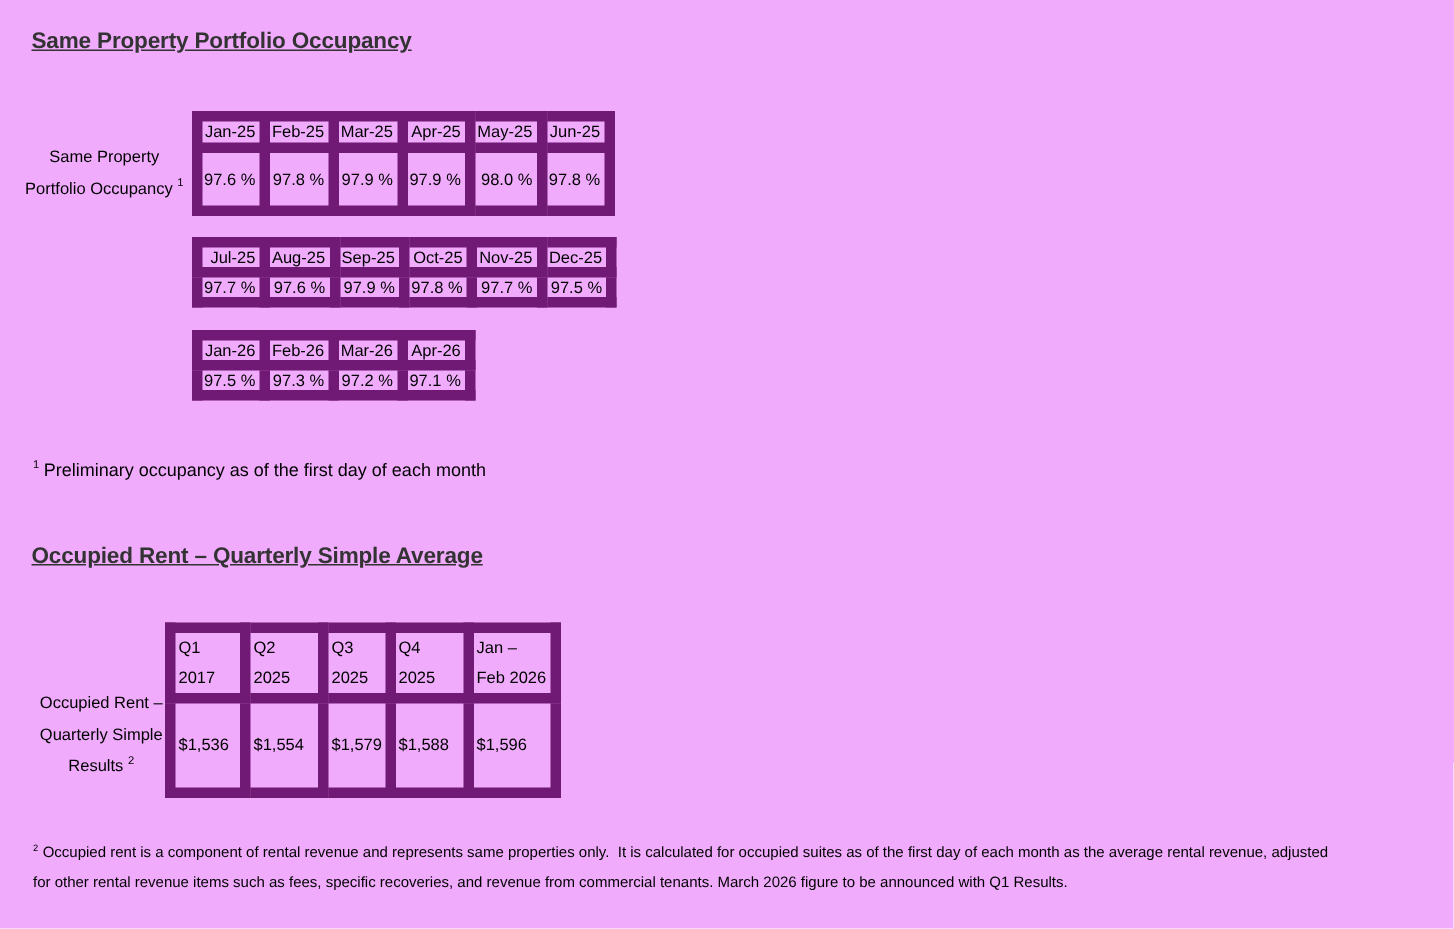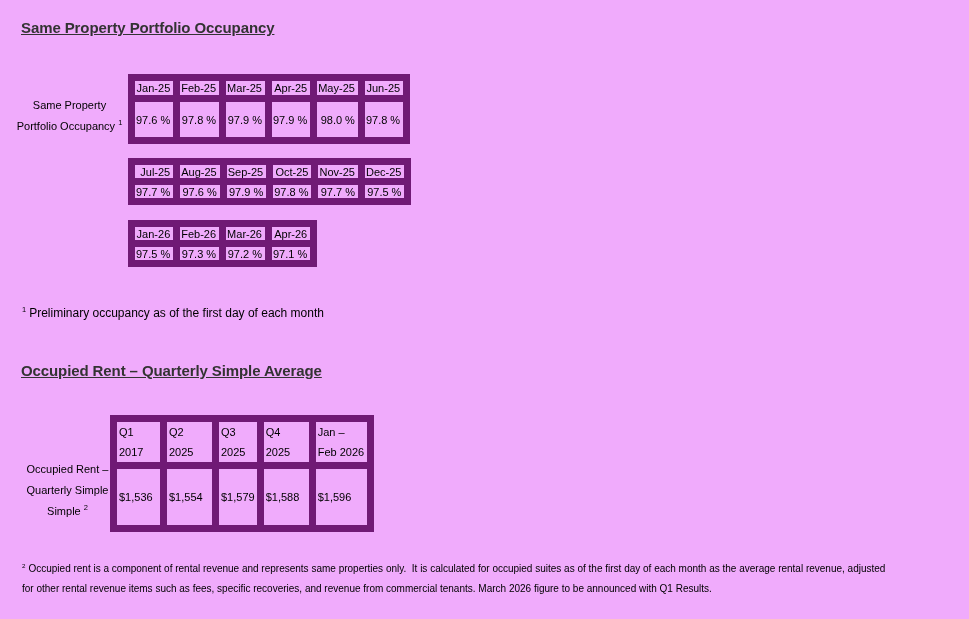--- a/index.html
+++ b/index.html
@@ -117,21 +117,21 @@
     </tbody>
   </table>
 
   <div class="footnote" id="footnote1"><sup>1</sup><span class="fn-text">Preliminary occupancy as of the first day of each month</span></div>
 
   <div class="sec-title" id="title2">Occupied Rent – Quarterly Simple Average</div>
 
   <div class="row-label" id="label2">
     <div>Occupied Rent –</div>
     <div>Quarterly Simple</div>
-    <div><span>Simple</span><sup class="supref">2</sup></div>
+    <div><span>Results</span><sup class="supref">2</sup></div>
   </div>
 
   <table class="tbl" id="table4">
     <tbody>
       <tr class="hdr">
         <td class="c0">Q1 2017</td>
         <td class="c1">Q2 2025</td>
         <td class="c2">Q3 2025</td>
         <td class="c3">Q4 2025</td>
         <td class="c4">Jan – Feb 2026</td>

